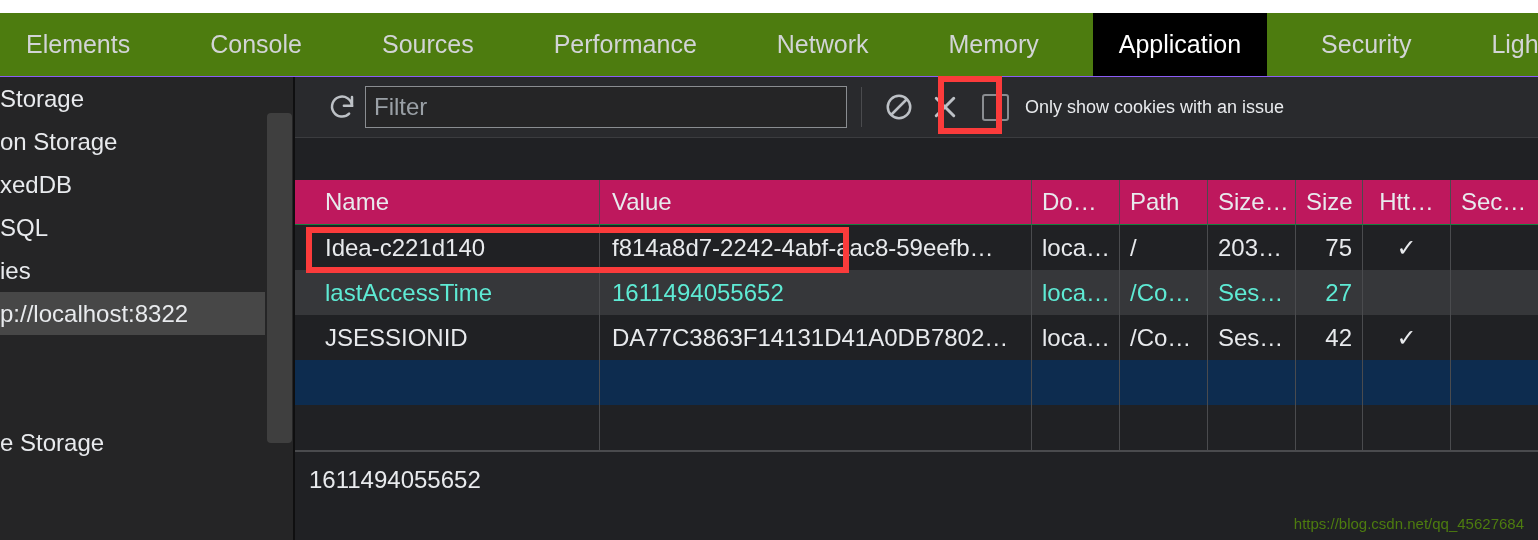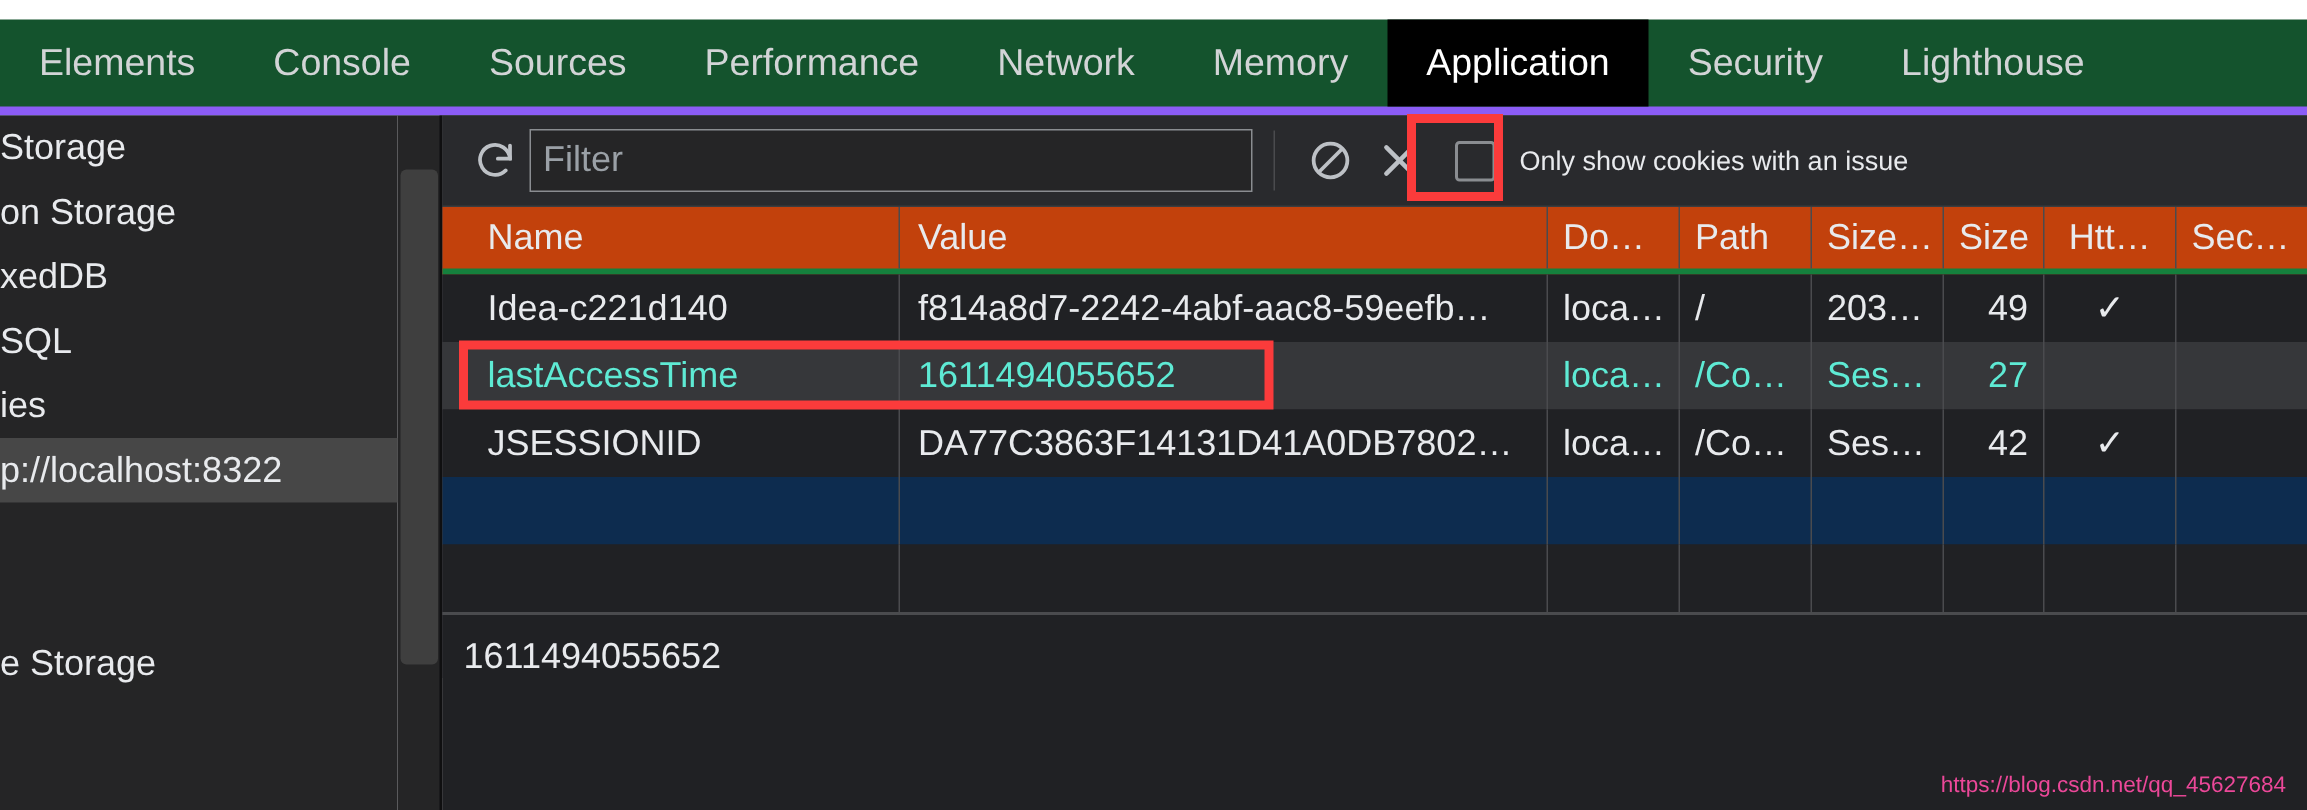--- a/index.html
+++ b/index.html
@@ -13,23 +13,24 @@
 
   
   .top-strip {
     position: absolute; left: 0; top: 0; width: 1538px; height: 13px;
     background: #ffffff;
   }
 
   
   .tabbar {
     position: absolute; left: 0; top: 13px; width: 1538px; height: 64px;
-    background: #14532d;
+    background: #4d7c0f;
     display: flex; align-items: stretch;
-    border-bottom: 6px solid #8b5cf6;
+    border-bottom: 1px solid #8b5cf6;
+    gap: 28px;
   }
   .tab {
     display: flex; align-items: center; justify-content: center;
     padding: 0 26px;
     font-size: 25px;
     color: #d2d4d6;
     white-space: nowrap;
     cursor: pointer;
   }
   .tab.selected {
@@ -79,21 +80,21 @@
     background: #202124;
   }
 
   
   .toolbar {
     position: relative;
     height: 61px; width: 100%;
     background: #292a2d;
     display: flex; align-items: center;
     border-bottom: 1px solid #3b3c3f;
-    padding-left: 12px;
+    padding-left: 24px;
   }
   .tb-icon {
     width: 46px; height: 46px;
     display: flex; align-items: center; justify-content: center;
     cursor: pointer;
   }
   .filter-input {
     width: 482px; height: 42px;
     background: #252526;
     border: 1px solid #8a8d91;
@@ -112,21 +113,21 @@
     border: 2px solid #8a8d91; border-radius: 3px;
     background: #292a2d;
     margin-left: 14px; margin-right: 16px;
     cursor: pointer;
   }
   .cb-label { font-size: 18px; color: #e8eaed; white-space: nowrap; }
 
   
   .table { width: 100%; }
   .trow { display: flex; height: 45px; align-items: stretch; }
-  .thead { background: #c2410c; border-bottom: 4px solid #15803d; }
+  .thead { background: #be185d; border-bottom: 1px solid #15803d; margin-top: 42px; }
   .cell {
     display: flex; align-items: center;
     font-size: 24px;
     color: #e8eaed;
     padding: 0 10px;
     border-right: 1px solid #4a4b4e;
     overflow: hidden; white-space: nowrap;
   }
   .thead .cell { color: #e8eaed; }
   .c-name  { width: 305px; padding-left: 30px; }
@@ -152,21 +153,21 @@
   
   .detail {
     padding: 14px 14px 0 14px;
     font-size: 24px;
     color: #e8eaed;
     background: #202124;
   }
 
   .watermark {
     position: absolute; right: 14px; bottom: 8px;
-    font-size: 15px; color: #ec4899;
+    font-size: 15px; color: #4d7c0f;
     font-family: "Liberation Sans", sans-serif;
   }
 
   
   .annot {
     position: absolute;
     border: 6px solid #fb3b3b;
     pointer-events: none;
   }
   #annot-clear { left: 938px; top: 76px; width: 64px; height: 58px; }
@@ -261,21 +262,21 @@
         <div class="cell c-http">Htt…</div>
         <div class="cell c-sec">Sec…</div>
       </div>
 
       <div class="trow body">
         <div class="cell c-name">Idea-c221d140</div>
         <div class="cell c-value">f814a8d7-2242-4abf-aac8-59eefb…</div>
         <div class="cell c-dom">loca…</div>
         <div class="cell c-path">/</div>
         <div class="cell c-exp">203…</div>
-        <div class="cell c-size">49</div>
+        <div class="cell c-size">75</div>
         <div class="cell c-http">✓</div>
         <div class="cell c-sec"></div>
       </div>
 
       <div class="trow body hovered">
         <div class="cell c-name">lastAccessTime</div>
         <div class="cell c-value">1611494055652</div>
         <div class="cell c-dom">loca…</div>
         <div class="cell c-path">/Co…</div>
         <div class="cell c-exp">Ses…</div>

